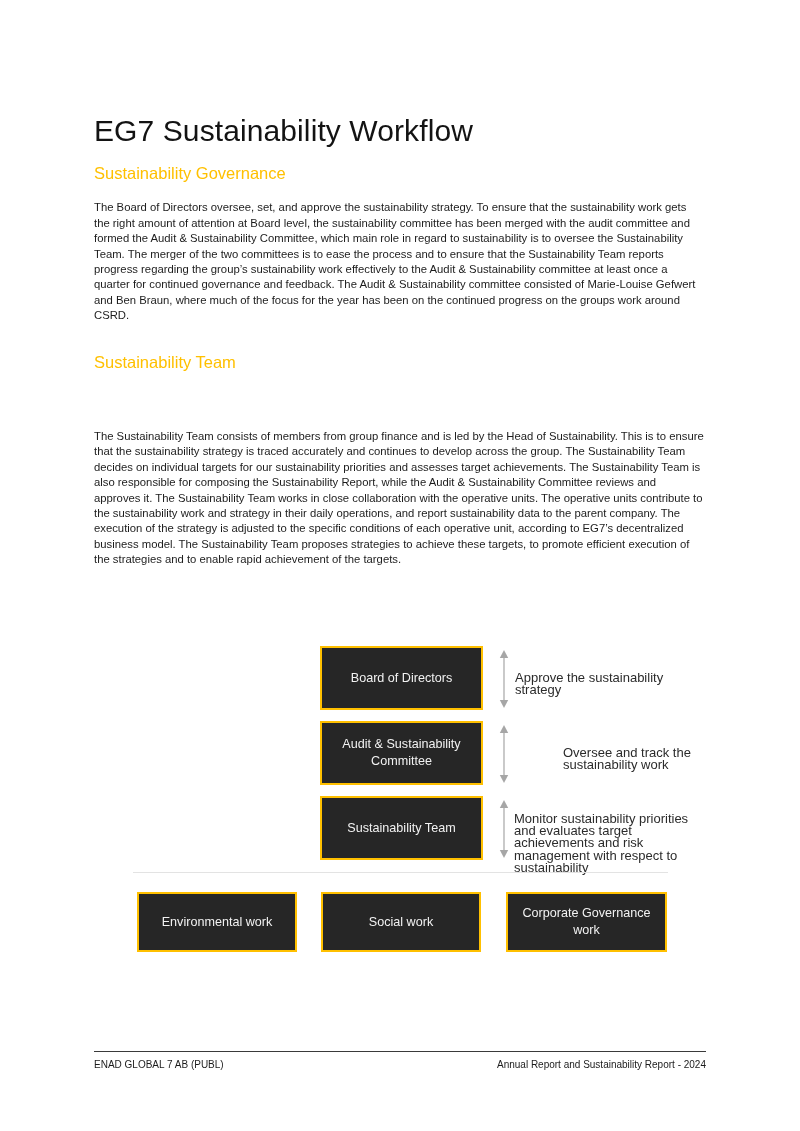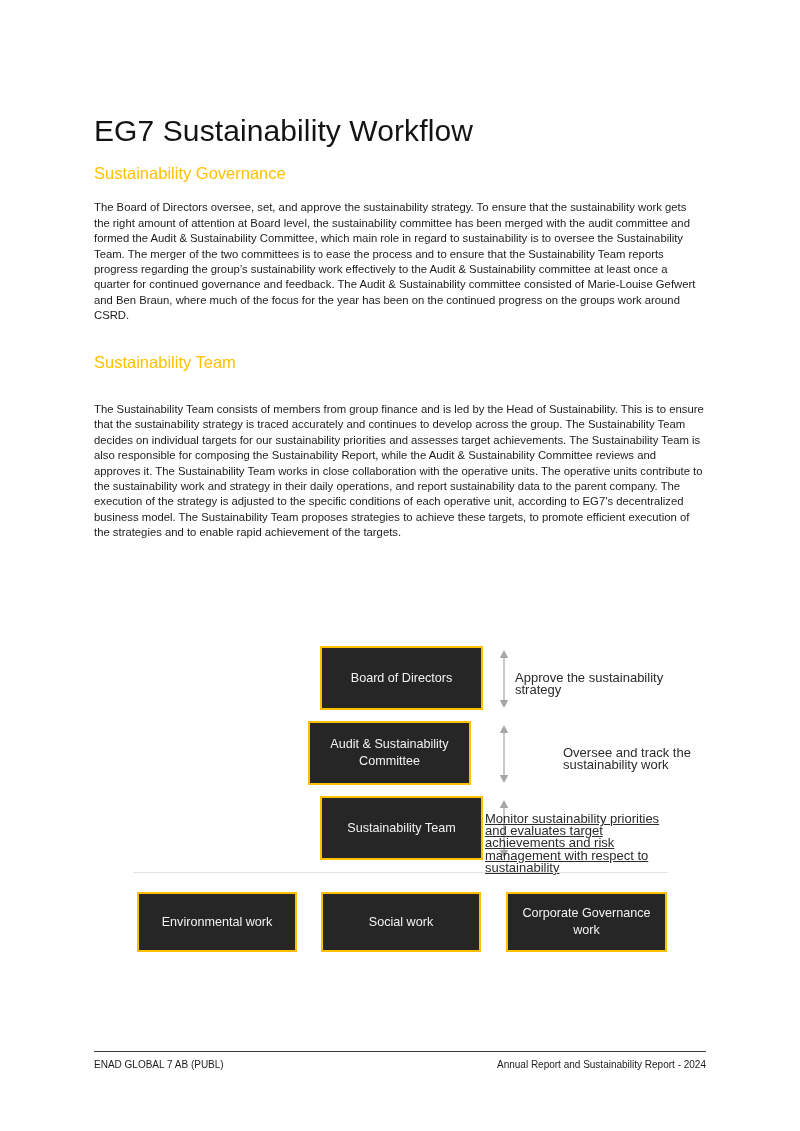--- a/index.html
+++ b/index.html
@@ -50,21 +50,21 @@
   .body-text {
     position: absolute;
     left: 94px;
     width: 611px;
     font-size: 11.3px;
     line-height: 15.4px;
     color: #1c1c1c;
     text-align: left;
   }
   .body-text.p1 { top: 189px; }
-  .body-text.p2 { top: 363px; margin-top: 39px; }
+  .body-text.p2 { top: 390px; margin-top: 39px; }
 
   
   .diagram {
     position: absolute;
     left: 0;
     top: 0;
     width: 800px;
     height: 822px;
     pointer-events: none;
   }
@@ -80,21 +80,21 @@
     justify-content: center;
     text-align: center;
     font-size: 12.6px;
     line-height: 1.35;
     box-sizing: border-box;
     padding: 2px 8px;
   }
 
   
   #node-board      { left: 320px; top: 646px; width: 163px; height: 64px; }
-  #node-audit      { left: 308px; top: 721px; width: 163px; height: 64px; }
+  #node-audit      { left: 320px; top: 721px; width: 163px; height: 64px; }
   #node-team       { left: 320px; top: 796px; width: 163px; height: 64px; }
 
   
   #node-env        { left: 137px; top: 892px; width: 160px; height: 60px; }
   #node-social     { left: 321px; top: 892px; width: 160px; height: 60px; }
   #node-corp       { left: 506px; top: 892px; width: 161px; height: 60px; }
 
   .arrow {
     position: absolute;
     width: 12px;
@@ -104,21 +104,21 @@
   #arrow-3 { left: 498px; top: 800px; height: 58px; }
 
   .annotation {
     position: absolute;
     font-size: 13px;
     line-height: 12.2px;
     color: #2b2b2b;
   }
   #annot-1 { left: 515px; top: 672px; width: 190px; }
   #annot-2 { left: 515px; top: 747px; width: 195px; margin-left: 48px; }
-  #annot-3 { left: 485px; top: 813px; width: 190px; text-decoration: underline; }
+  #annot-3 { left: 514px; top: 813px; width: 190px; }
 
   .divider {
     position: absolute;
     left: 133px;
     top: 872px;
     width: 535px;
     height: 1px;
     background: #e3e3e3;
   }
 

